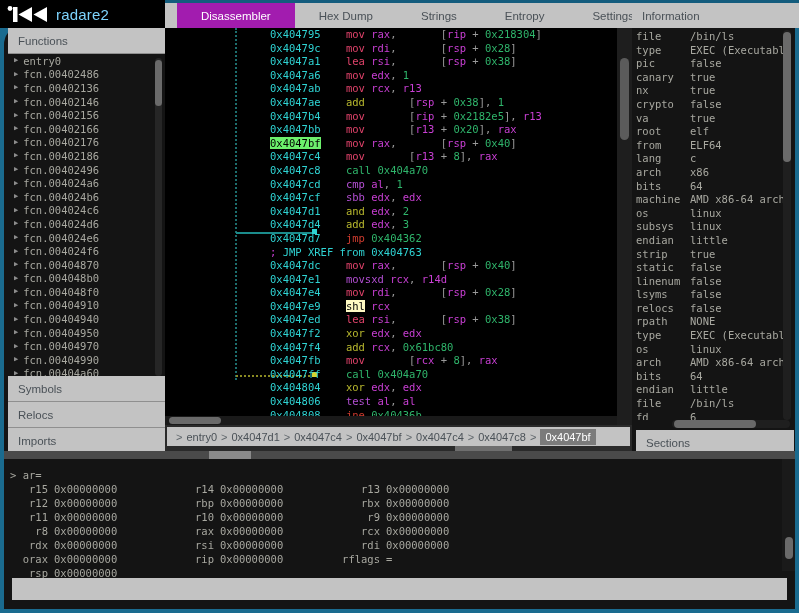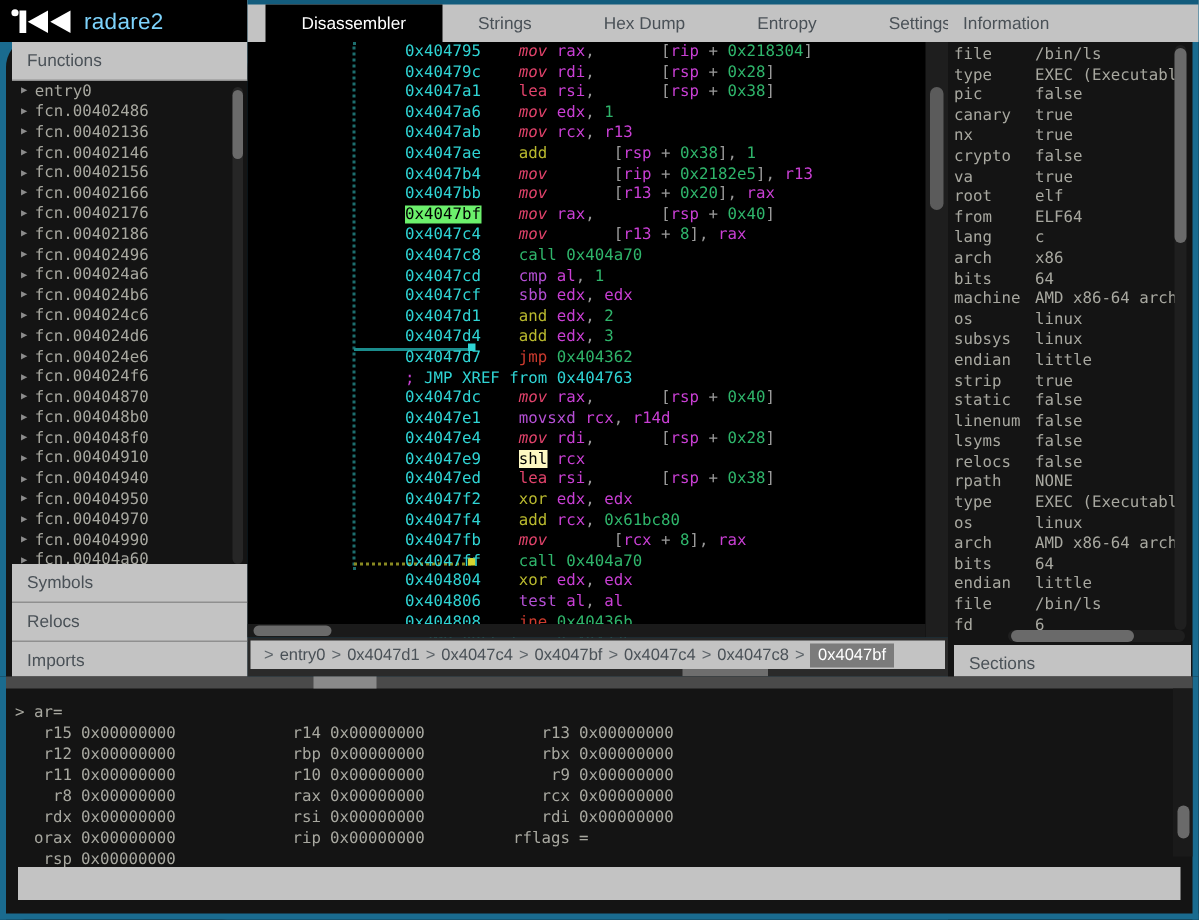--- a/index.html
+++ b/index.html
@@ -31,21 +31,21 @@
   .tabstrip {
     position: absolute; left: 165px; top: 0; width: 467px; height: 28px;
     background: #c3c3c3; display: flex; align-items: stretch;
     border-top: 3px solid #135c7d;
   }
   .tabspacer { width: 12px; flex: none; }
   .tab {
     flex: none; display: flex; align-items: center; justify-content: center;
     font-size: 11.5px; color: #4a5157; padding: 0 24px; white-space: nowrap;
   }
-  .tab.active { background: #000000; color: #ffffff; }
+  .tab.active { background: #a21caf; color: #ffffff; }
 
   .infohdr {
     position: absolute; left: 632px; top: 0; width: 167px; height: 28px;
     background: #c3c3c3; border-top: 3px solid #135c7d;
     display: flex; align-items: center; padding-left: 10px;
   }
   .infohdr span { font-size: 11.5px; color: #4a5157; text-align: right; }
 
   
   .sidebar {
@@ -84,21 +84,21 @@
     position: absolute; left: 165px; top: 28px; width: 467px; height: 397px;
     background: #000; overflow: hidden;
   }
   .code {
     position: absolute; left: 0; top: 0; width: 452px; height: 397px;
     font-family: "DejaVu Sans Mono", monospace; font-size: 10.5px;
     white-space: pre; line-height: 13.6px;
   }
   .cline { height: 13.6px; padding-left: 105px; white-space: pre; }
   .addr { color: #2fd4d4; }
-  .mn-mov   { color: #e2436b; font-style: italic; }
+  .mn-mov   { color: #e2436b; }
   .mn-lea   { color: #e2436b; }
   .mn-add   { color: #b9b92e; }
   .mn-and   { color: #b9b92e; }
   .mn-xor   { color: #b9b92e; }
   .mn-cmp   { color: #b44fd4; }
   .mn-sbb   { color: #b44fd4; }
   .mn-test  { color: #b44fd4; }
   .mn-movsxd{ color: #b44fd4; }
   .mn-call  { color: #2fb56b; }
   .mn-jmp   { color: #cf3b2e; }
@@ -261,22 +261,22 @@
         <rect x="7" y="3" width="4.5" height="15" fill="#ffffff"></rect>
         <polygon points="26,3 26,18 12.5,10.5" fill="#ffffff"></polygon>
         <polygon points="41,3 41,18 27.5,10.5" fill="#ffffff"></polygon>
       </svg>
       <div class="logotext">radare2</div>
     </div>
 
     <div class="tabstrip">
       <div class="tabspacer"></div>
       <div class="tab active">Disassembler</div>
+      <div class="tab">Hex Dump</div>
       <div class="tab">Strings</div>
-      <div class="tab">Hex Dump</div>
       <div class="tab">Entropy</div>
       <div class="tab">Settings</div>
     </div>
 
     <div class="infohdr">
       <span>Information</span>
     </div>
   </div>
 
   <div class="sidebar">

